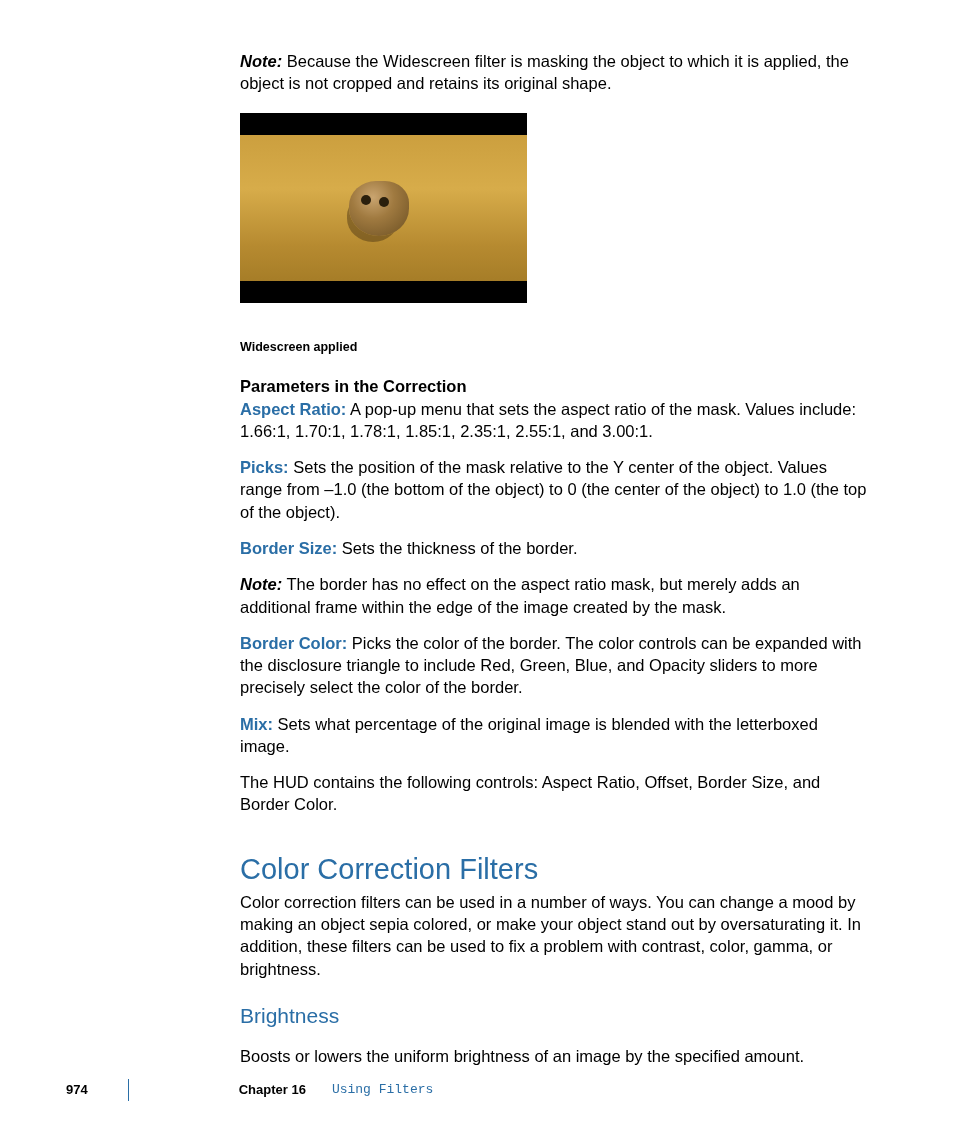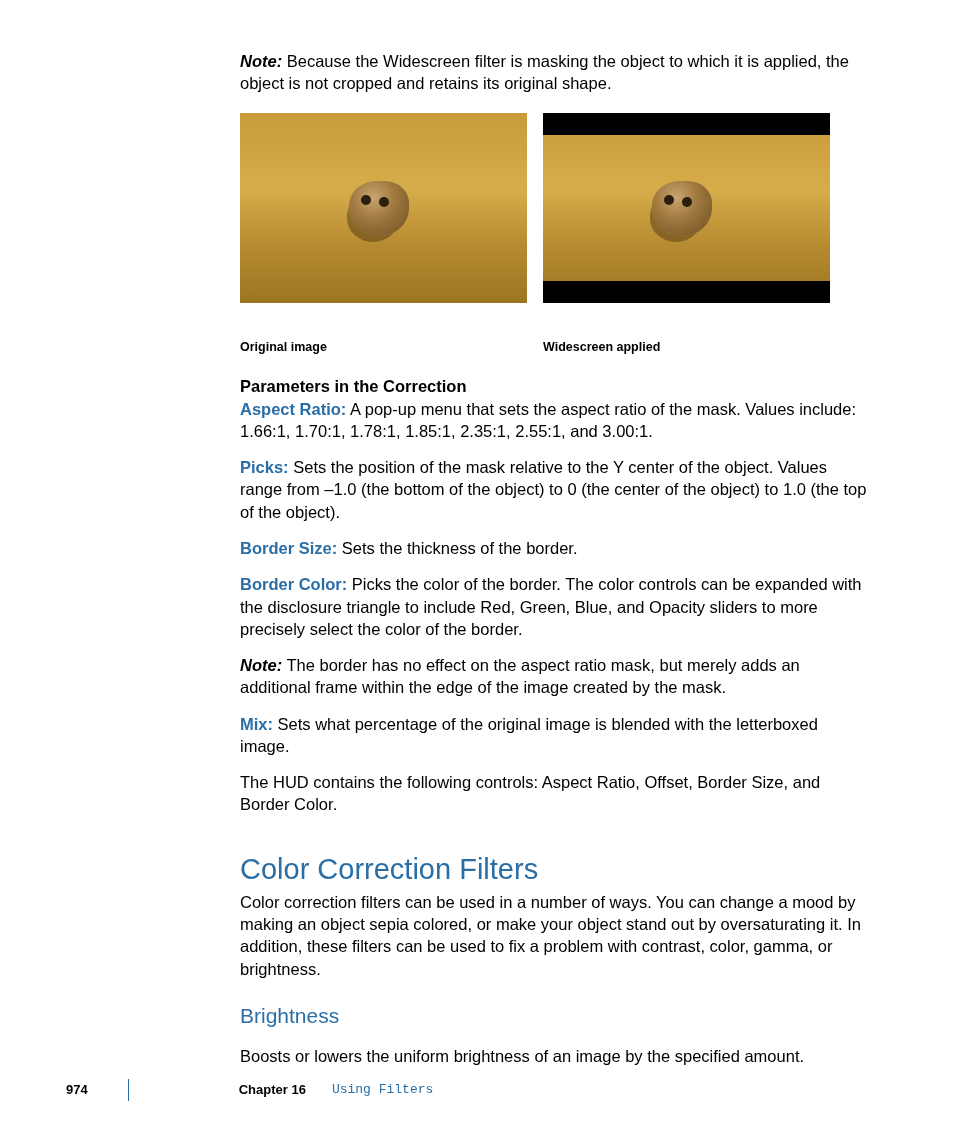--- a/index.html
+++ b/index.html
@@ -107,26 +107,20 @@
 
 <div class="content">
 
   <div class="para">
     <span class="note-label">Note:</span>
     <span> </span><span>Because the Widescreen filter is masking the object to which it is applied, the object is not cropped and retains its original shape.</span>
   </div>
 
   <div class="figures">
     <div class="fig">
-      <div class="imgbox">
-          <div class="subject"></div>
-        </div>
-      <div class="caption">Original image</div>
-    </div>
-    <div class="fig">
       <div class="imgbox letterboxed">
           <div class="subject"></div>
         </div>
       <div class="caption">Widescreen applied</div>
     </div>
   </div>
 
   <div class="section-head">Parameters in the Correction</div>
 
   <div class="para">
@@ -138,27 +132,27 @@
     <span class="param-label">Picks:</span>
     <span> </span><span>Sets the position of the mask relative to the Y center of the object. Values range from –1.0 (the bottom of the object) to 0 (the center of the object) to 1.0 (the top of the object).</span>
   </div>
 
   <div class="para">
     <span class="param-label">Border Size:</span>
     <span> </span><span>Sets the thickness of the border.</span>
   </div>
 
   <div class="para">
-    <span class="param-label">Border Color:</span>
-    <span> </span><span>Picks the color of the border. The color controls can be expanded with the disclosure triangle to include Red, Green, Blue, and Opacity sliders to more precisely select the color of the border.</span>
+    <span class="note-label">Note:</span>
+    <span> </span><span>The border has no effect on the aspect ratio mask, but merely adds an additional frame within the edge of the image created by the mask.</span>
   </div>
 
   <div class="para">
-    <span class="note-label">Note:</span>
-    <span> </span><span>The border has no effect on the aspect ratio mask, but merely adds an additional frame within the edge of the image created by the mask.</span>
+    <span class="param-label">Border Color:</span>
+    <span> </span><span>Picks the color of the border. The color controls can be expanded with the disclosure triangle to include Red, Green, Blue, and Opacity sliders to more precisely select the color of the border.</span>
   </div>
 
   <div class="para">
     <span class="param-label">Mix:</span>
     <span> </span><span>Sets what percentage of the original image is blended with the letterboxed image.</span>
   </div>
 
   <div class="para">The HUD contains the following controls: Aspect Ratio, Offset, Border Size, and Border Color.</div>
 
   <h2 class="section-title">Color Correction Filters</h2>

